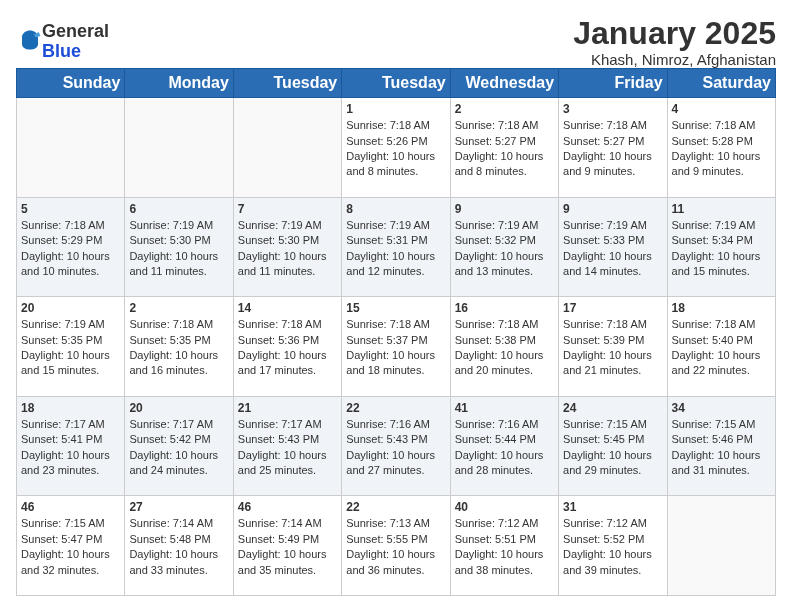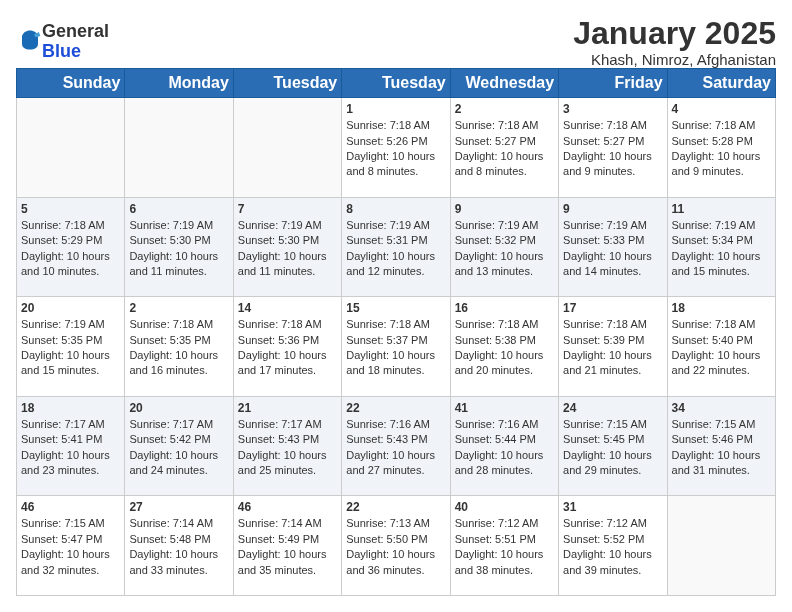--- a/index.html
+++ b/index.html
@@ -309,21 +309,21 @@
           </td>
           <td>
             <span class="day-number">46</span>
             <div class="day-info" style="white-space: pre-line;">Sunrise: 7:14 AM
 Sunset: 5:49 PM
 Daylight: 10 hours and 35 minutes.</div>
           </td>
           <td>
             <span class="day-number">22</span>
             <div class="day-info" style="white-space: pre-line;">Sunrise: 7:13 AM
-Sunset: 5:50 PM
+Sunset: 5:55 PM
 Daylight: 10 hours and 36 minutes.</div>
           </td>
           <td>
             <span class="day-number">40</span>
             <div class="day-info" style="white-space: pre-line;">Sunrise: 7:12 AM
 Sunset: 5:51 PM
 Daylight: 10 hours and 38 minutes.</div>
           </td>
           <td>
             <span class="day-number">31</span>

